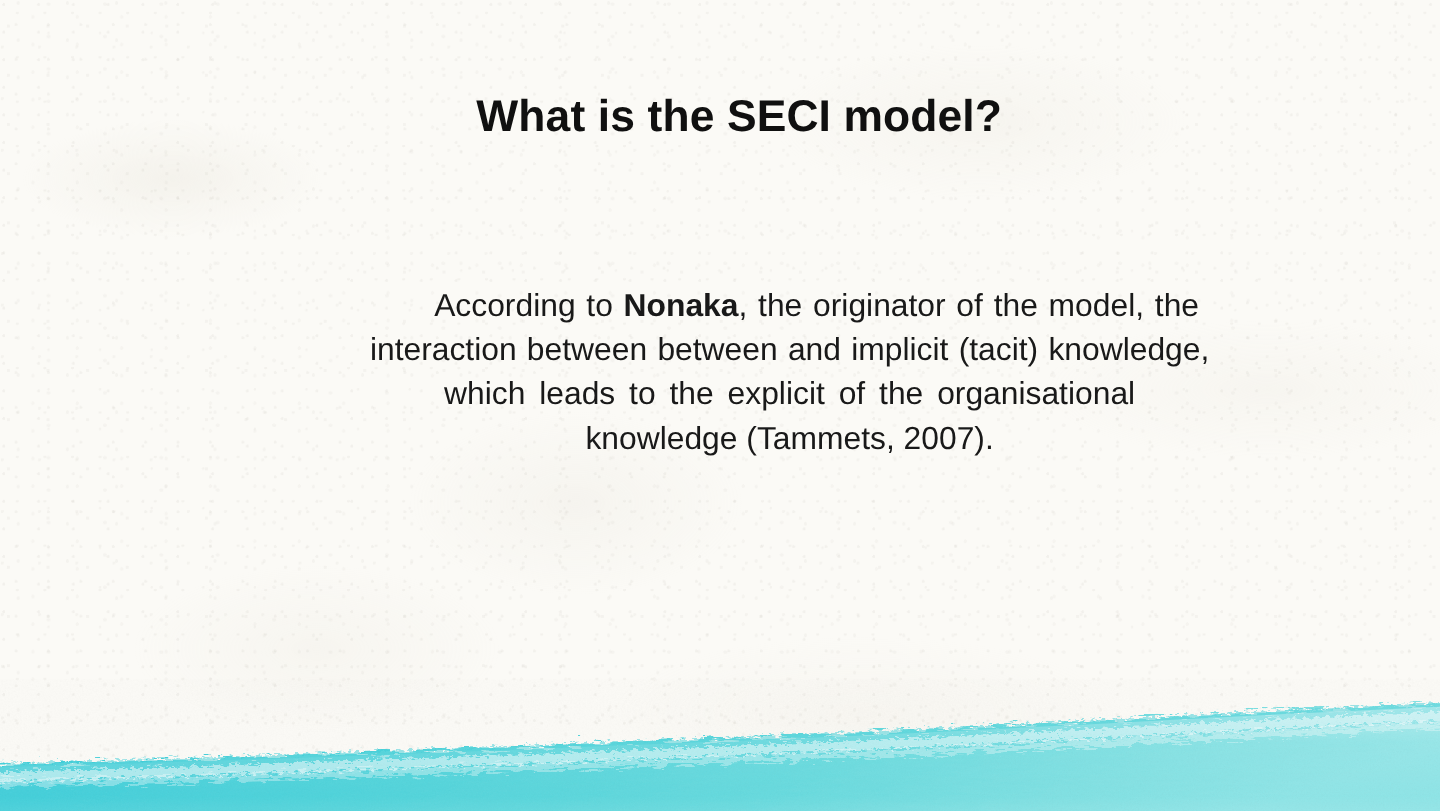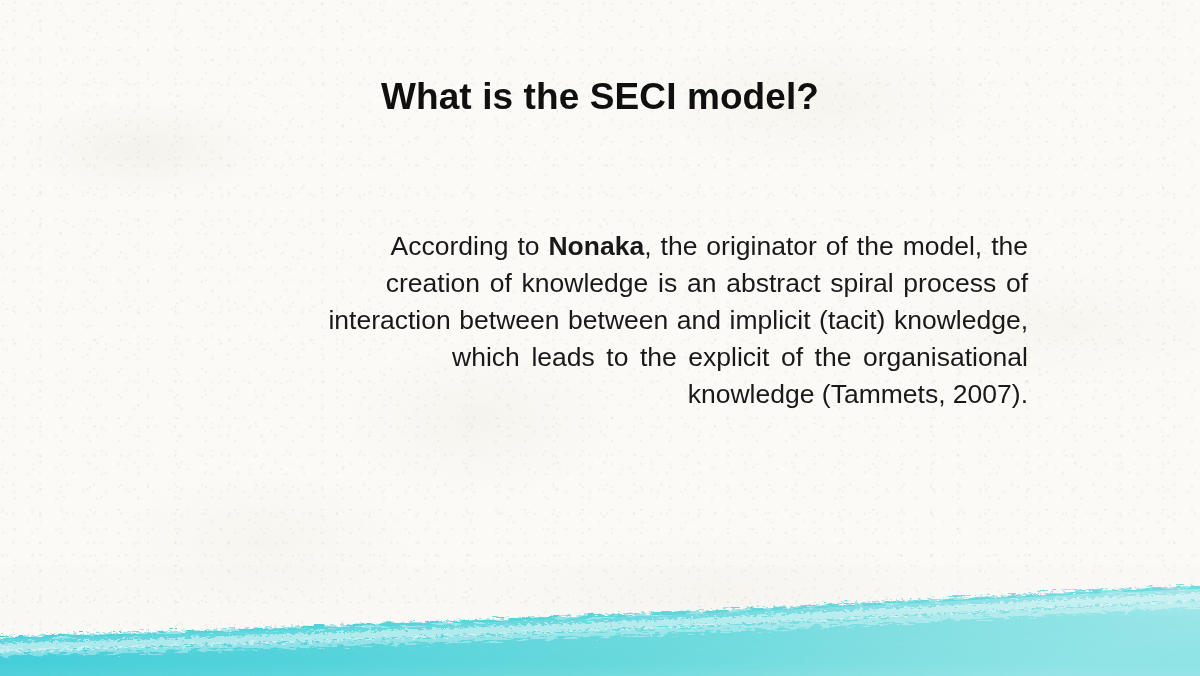--- a/index.html
+++ b/index.html
@@ -53,44 +53,45 @@
       radial-gradient(ellipse 260px 80px at 88% 48%, rgba(232,228,218,.42), transparent 72%),
       radial-gradient(ellipse 220px 100px at 22% 80%, rgba(228,224,213,.38), transparent 70%),
       radial-gradient(ellipse 300px 90px at 60% 88%, rgba(231,227,217,.35), transparent 72%);
   }
 
   
   .content-layer {
     position: absolute;
     inset: 0;
     z-index: 3;
+    margin-left: 16px;
   }
 
   .slide-title {
     position: absolute;
     top: 50px;
     left: 0;
     width: 1200px;
     text-align: center;
     font-size: 37px;
     font-weight: bold;
     color: #101010;
     letter-spacing: .1px;
     line-height: 1.2;
   }
 
   .body-block {
     position: absolute;
-    top: 228px;
+    top: 236px;
     left: 256px;
     width: 772px;
     font-size: 26.5px;
     line-height: 37px;
     color: #191919;
-    text-align: right;
+    text-align: center;
   }
 
   .body-line {
     white-space: nowrap;
   }
 
   .body-line.indented {
     text-indent: 45px;
   }
 
@@ -200,23 +201,20 @@
   </div>
 
   <div class="content-layer">
 
     <h1 class="slide-title">What is the SECI model?</h1>
 
     <div class="body-block">
       <div class="body-line indented loose-a">
         <span>According to </span><span class="emph">Nonaka</span><span>, the originator of the model, the</span>
       </div>
-      <div class="body-line loose-b">
-        <span>creation of knowledge is an abstract spiral process of</span>
-      </div>
       <div class="body-line loose-d">
         <span>interaction between between and implicit (tacit) knowledge,</span>
       </div>
       <div class="body-line loose-c">
         <span>which leads to the explicit of the organisational</span>
       </div>
       <div class="body-line">
         <span>knowledge (Tammets, 2007).</span>
       </div>
     </div>

